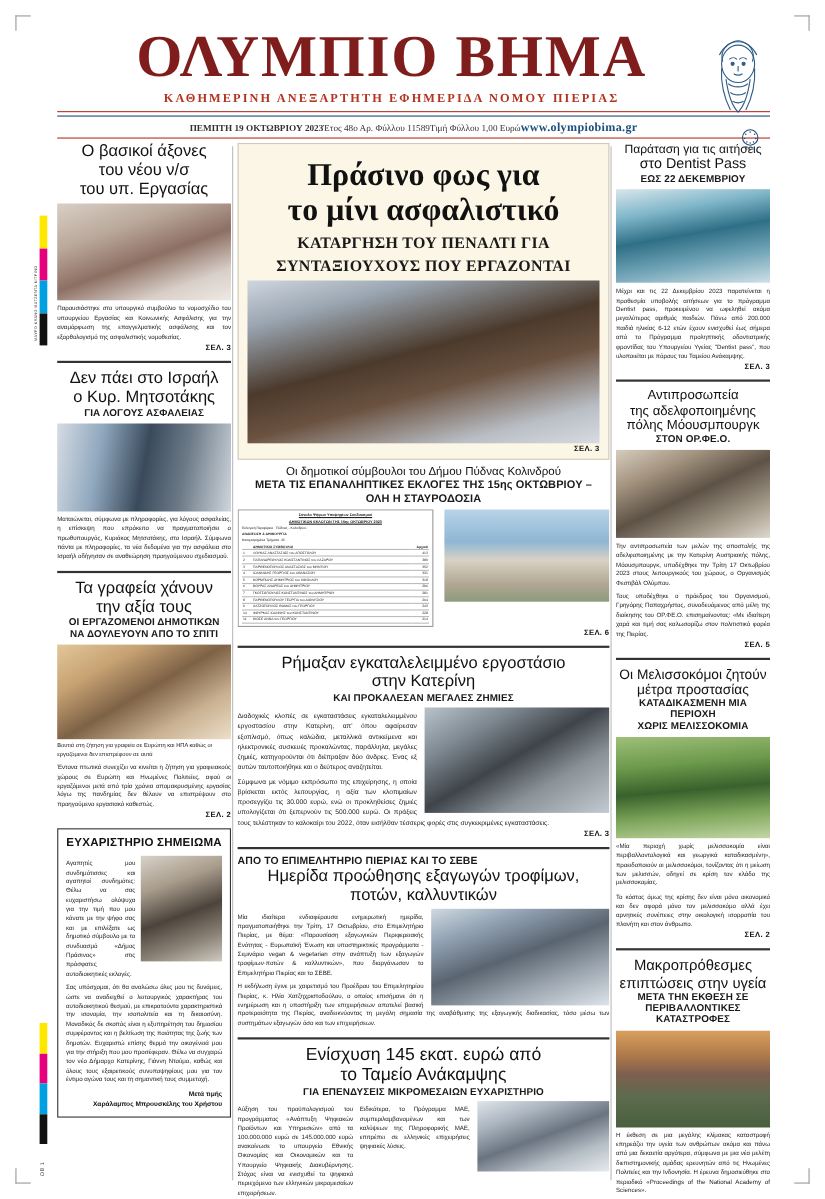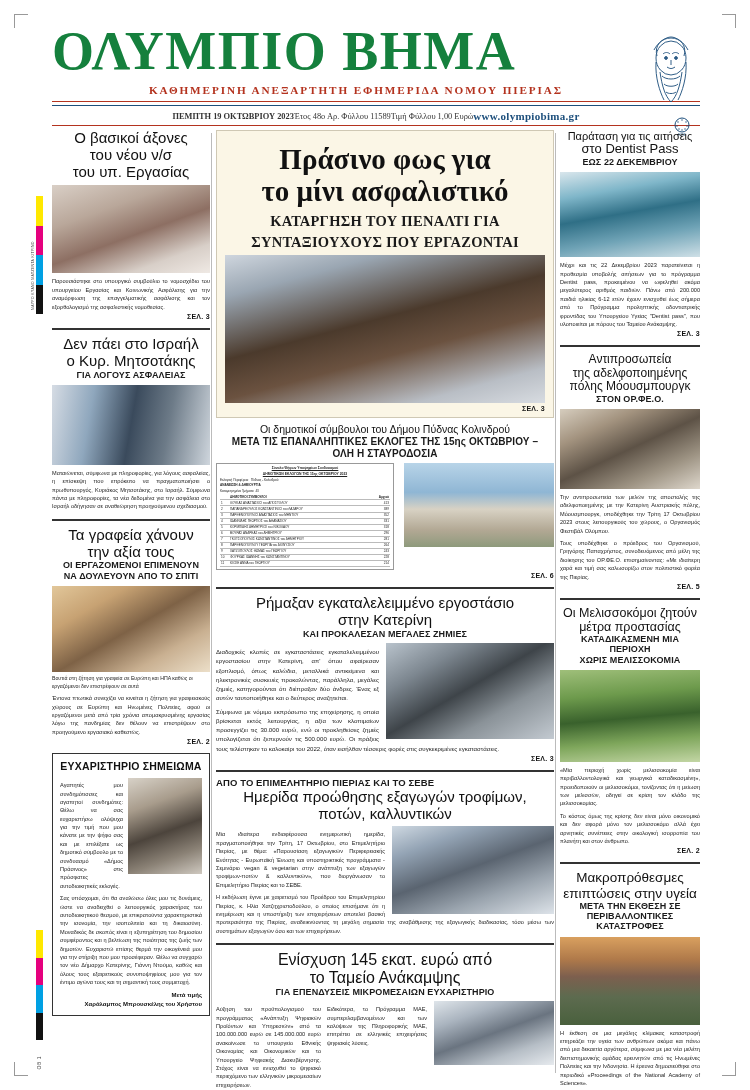--- a/index.html
+++ b/index.html
@@ -34,23 +34,24 @@
   }
   .colorbar2 i{display:block;flex:1;}
   .edge-code{
     position:absolute;left:36px;top:1056px;font-size:5px;color:#444;
     writing-mode:vertical-rl;transform:rotate(180deg);letter-spacing:.5px;
   }
 
   
   .masthead{position:absolute;left:52px;top:24px;width:648px;}
   .mast-title{
+    text-align:center;
     font-family:"Liberation Serif","DejaVu Serif",serif;
     font-weight:bold;font-size:54px;letter-spacing:1.5px;
-    color:#15803d;line-height:1;margin:0;
+    color:#7f1d1d;line-height:1;margin:0;
     padding-right:40px;
   }
   .mast-sub{
     text-align:center;margin-top:6px;
     font-family:"Liberation Serif","DejaVu Serif",serif;
     font-weight:bold;font-size:11.2px;letter-spacing:1.9px;
     color:#b4331f;padding-right:40px;
   }
   .mast-rule{
     margin-top:5px;border-top:1.6px solid #b4331f;border-bottom:1px solid #1d4f7c;
@@ -272,21 +273,21 @@
       <div class="kicker">ΓΙΑ ΛΟΓΟΥΣ ΑΣΦΑΛΕΙΑΣ</div>
       <div class="photo ph-mitso" style="height:80px"></div>
       <div class="body">Ματαιώνεται, σύμφωνα με πληροφορίες, για λόγους ασφαλείας, η επίσκεψη που επρόκειτο να πραγματοποιήσει ο πρωθυπουργός, Κυριάκος Μητσοτάκης, στο Ισραήλ. Σύμφωνα πάντα με πληροφορίες, τα νέα δεδομένα για την ασφάλεια στο Ισραήλ οδήγησαν σε αναθεώρηση προηγούμενου σχεδιασμού.</div>
     </div>
 
     <div class="hr-thick"></div>
 
     <div class="art">
       <div class="hl-l1 hl">Τα γραφεία χάνουν</div>
       <div class="hl-l1 hl">την αξία τους</div>
-      <div class="kicker">ΟΙ ΕΡΓΑΖΟΜΕΝΟΙ ΕΠΙΜΕΝΟΥΝ</div>
+      <div class="kicker">ΟΙ ΕΡΓΑΖΟΜΕΝΟΙ ΔΗΜΟΤΙΚΩΝ</div>
       <div class="kicker">ΝΑ ΔΟΥΛΕΥΟΥΝ ΑΠΟ ΤΟ ΣΠΙΤΙ</div>
       <div class="photo ph-desk" style="height:86px"></div>
       <div class="sm-caption">Βουτιά στη ζήτηση για γραφεία σε Ευρώπη και ΗΠΑ καθώς οι εργαζόμενοι δεν επιστρέφουν σε αυτά</div>
       <div class="body">Έντονα πτωτικά συνεχίζει να κινείται η ζήτηση για γραφειακούς χώρους σε Ευρώπη και Ηνωμένες Πολιτείες, αφού οι εργαζόμενοι μετά από τρία χρόνια απομακρυσμένης εργασίας λόγω της πανδημίας δεν θέλουν να επιστρέψουν στο προηγούμενο εργασιακό καθεστώς.</div>
       <div class="sel">ΣΕΛ. 2</div>
     </div>
 
     <div class="notice">
       <div class="notice-title">ΕΥΧΑΡΙΣΤΗΡΙΟ ΣΗΜΕΙΩΜΑ</div>
       <div class="flow">

